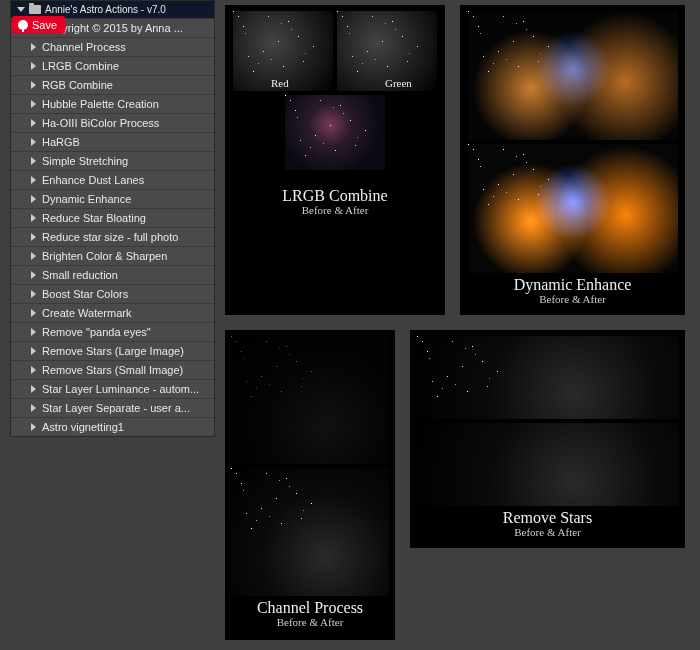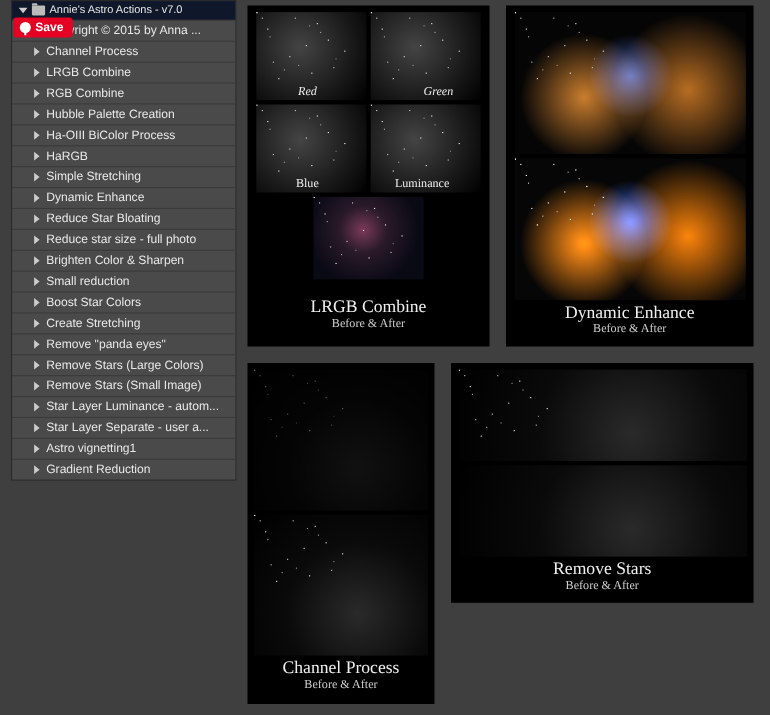--- a/index.html
+++ b/index.html
@@ -72,21 +72,21 @@
     text-overflow: ellipsis;
     height: 19px;
   }
   .save-badge {
     position: absolute;
     left: 12px;
     top: 16px;
     background: #e60023;
     color: #fff;
     font-size: 11px;
-    font-weight: bold;
+    font-weight: normal;
     padding: 3px 8px 3px 6px;
     border-radius: 3px;
     display: flex;
     align-items: center;
     gap: 4px;
     z-index: 10;
   }
   .pin-icon {
     width: 10px; height: 10px;
     background: #fff;
@@ -207,20 +207,24 @@
       <div class="action-item">
         <span class="tri"></span>
         <span>HaRGB</span>
       </div>
       <div class="action-item">
         <span class="tri"></span>
         <span>Simple Stretching</span>
       </div>
       <div class="action-item">
         <span class="tri"></span>
+        <span>Enhance Dust Lanes</span>
+      </div>
+      <div class="action-item">
+        <span class="tri"></span>
         <span>Dynamic Enhance</span>
       </div>
       <div class="action-item">
         <span class="tri"></span>
         <span>Reduce Star Bloating</span>
       </div>
       <div class="action-item">
         <span class="tri"></span>
         <span>Reduce star size - full photo</span>
       </div>
@@ -231,75 +235,63 @@
       <div class="action-item">
         <span class="tri"></span>
         <span>Small reduction</span>
       </div>
       <div class="action-item">
         <span class="tri"></span>
         <span>Boost Star Colors</span>
       </div>
       <div class="action-item">
         <span class="tri"></span>
-        <span>Create Stretching</span>
+        <span>Create Watermark</span>
       </div>
       <div class="action-item">
         <span class="tri"></span>
         <span>Remove "panda eyes"</span>
       </div>
       <div class="action-item">
         <span class="tri"></span>
-        <span>Remove Stars (Large Colors)</span>
+        <span>Remove Stars (Large Image)</span>
       </div>
       <div class="action-item">
         <span class="tri"></span>
         <span>Remove Stars (Small Image)</span>
       </div>
       <div class="action-item">
         <span class="tri"></span>
         <span>Star Layer Luminance - autom...</span>
       </div>
       <div class="action-item">
         <span class="tri"></span>
         <span>Star Layer Separate - user a...</span>
       </div>
       <div class="action-item">
         <span class="tri"></span>
         <span>Astro vignetting1</span>
-      </div>
-      <div class="action-item">
-        <span class="tri"></span>
-        <span>Gradient Reduction</span>
       </div>
     </div>
 </div>
 
 <div class="save-badge">
   <span class="pin-icon"></span>
   <span>Save</span>
 </div>
 
 <div class="gallery">
 
   <div class="card" style="left:0;top:0;width:220px;height:310px;">
-    <div style="display:flex;gap:4px;font-style:italic;">
+    <div style="display:flex;gap:4px;">
       <div class="thumb stars" style="width:100px;height:80px;position:relative;">
         <span class="thumb-label" style="left:38px;">Red</span>
       </div>
       <div class="thumb stars" style="width:100px;height:80px;position:relative;">
         <span class="thumb-label" style="left:48px;">Green</span>
-      </div>
-    </div>
-    <div style="display:flex;gap:4px;margin-top:4px;">
-      <div class="thumb stars" style="width:100px;height:80px;position:relative;">
-        <span class="thumb-label" style="left:36px;">Blue</span>
-      </div>
-      <div class="thumb stars" style="width:100px;height:80px;position:relative;">
-        <span class="thumb-label" style="left:22px;">Luminance</span>
       </div>
     </div>
     <div class="thumb lrgb stars" style="width:100px;height:75px;margin-top:4px;position:relative;">
       
     </div>
     <div class="card-title" style="margin-top:18px;">LRGB Combine</div>
     <div class="card-sub">Before &amp; After</div>
   </div>
 
   <div class="card" style="left:235px;top:0;width:225px;height:310px;">

